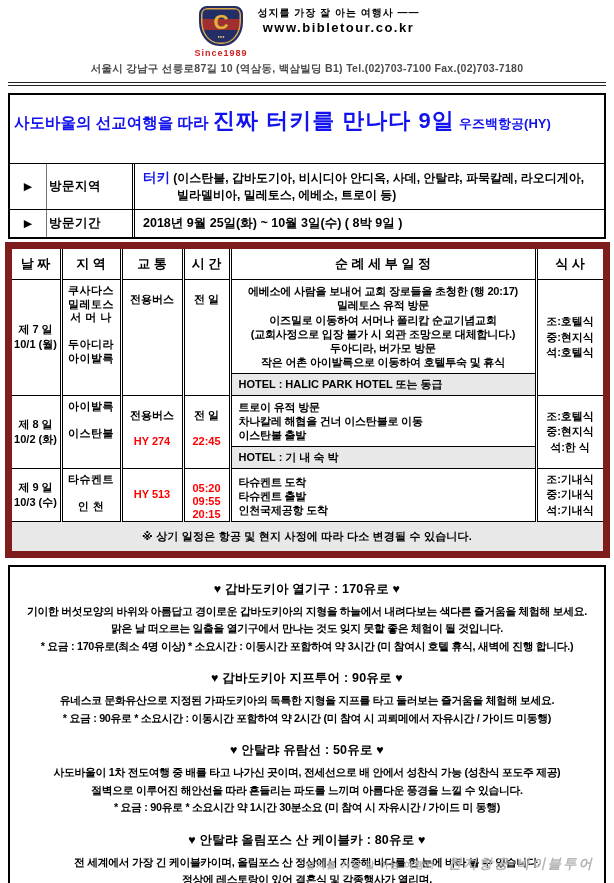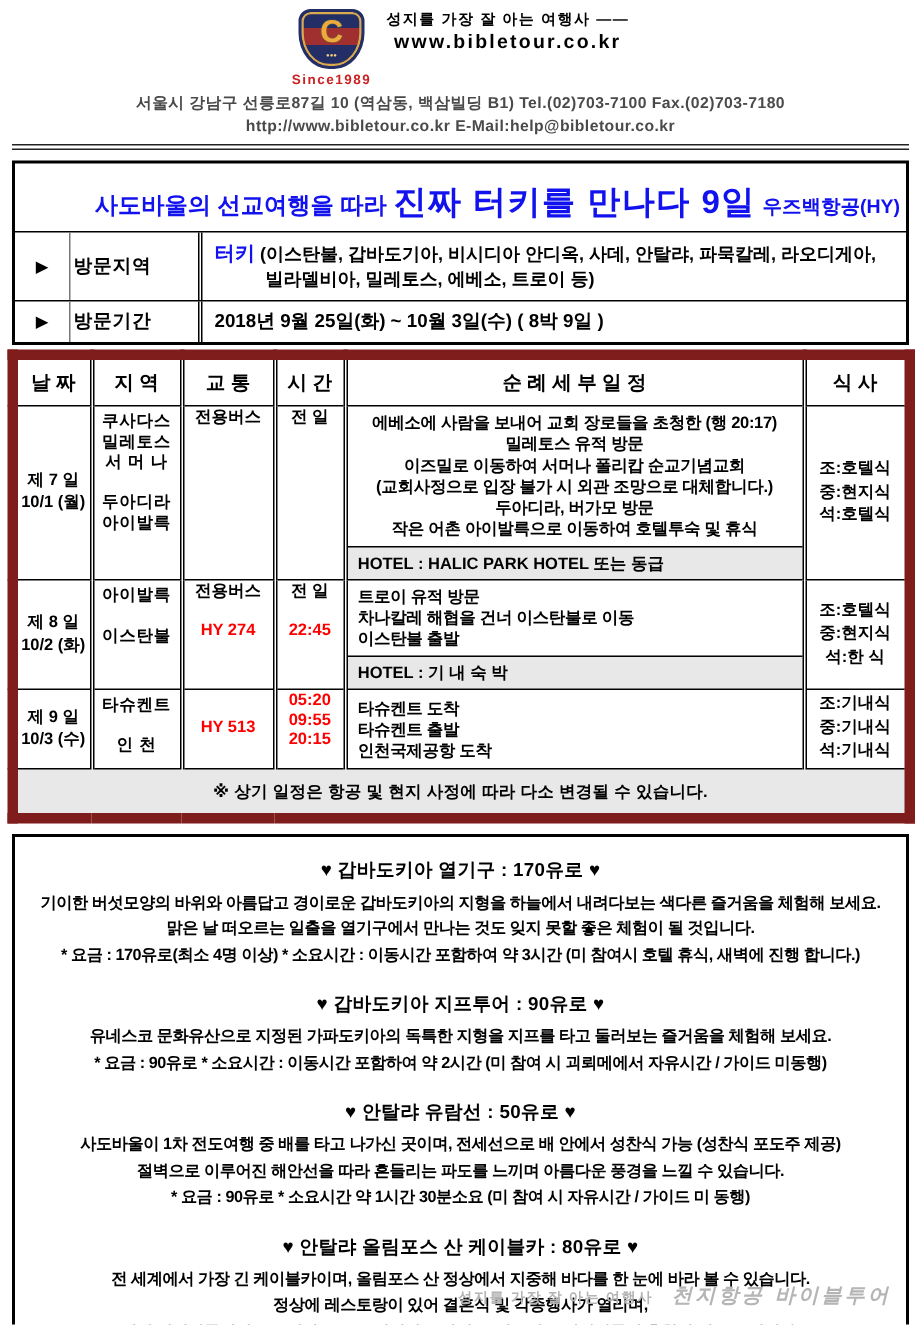--- a/index.html
+++ b/index.html
@@ -29,42 +29,42 @@
   .brandTxt { text-align:center; }
   .tagline { font-size:10px; font-weight:700; letter-spacing:1px; }
   .company { font-size:33px; font-weight:900; letter-spacing:4px; line-height:34px; }
   .weburl { font-size:13px; font-weight:800; letter-spacing:1.5px; }
   .addr { text-align:center; font-size:10.5px; color:#4a4a4a; font-weight:600; margin-top:4px; letter-spacing:0.3px;}
   .mailline { text-align:center; font-size:10.5px; color:#4a4a4a; font-weight:600; margin-top:2px; letter-spacing:0.3px;}
   .dblrule { width:598px; margin:6px auto 0 auto; height:4px; border-top:1.5px solid #222; border-bottom:1.5px solid #222; }
 
   
   .box1 { width:598px; margin:7px auto 0 auto; border:2px solid #000; }
-  .titleRow { text-align:right; padding:11px 4px 4px 4px; border-bottom:1.5px solid #000; white-space:nowrap; }
+  .titleRow { text-align:left; padding:11px 4px 27px 4px; border-bottom:1.5px solid #000; white-space:nowrap; }
   .titleRow .tPre  { color:#1212ee; font-weight:800; font-size:15.5px; }
   .titleRow .tMain { color:#1212ee; font-weight:800; font-size:22px; letter-spacing:1px; }
   .titleRow .tSuf  { color:#1212ee; font-weight:800; font-size:13px; }
   .infoRow { display:flex; align-items:stretch; }
   .infoRow + .infoRow { border-top:1.5px solid #000; }
   .arrowCell { width:36px; display:flex; align-items:center; justify-content:center; font-size:11px; }
   .labelCell { width:62px; display:flex; align-items:center; font-weight:700; font-size:12.5px; letter-spacing:0.5px; border-left:1px solid #777; padding-left:2px;}
   .valCell { flex:1; border-left:3px double #000; padding:5px 8px; font-size:12px; font-weight:700; display:flex; flex-direction:column; justify-content:center;margin-left:24px; }
   .valCell .country { color:#1212ee; font-weight:900; font-size:13.5px; }
   .regLine2 { padding-left:34px; }
   .periodVal { font-size:12.5px; font-weight:700; }
 
   
   table.itin { width:598px; margin:3px auto 0 auto; border-collapse:collapse; table-layout:fixed; border:7px solid #7f1d1d; }
   .itin th, .itin td { border-top:1.5px solid #000; border-left:3px double #000; vertical-align:top; }
   .itin th:first-child, .itin td:first-child { border-left:none; }
   .itin th { font-size:13px; font-weight:800; padding:6px 0; text-align:center; background:#fff; }
   .itin td { font-size:11px; font-weight:700; }
   .c-date { text-align:center; vertical-align:middle !important; line-height:15px; font-size:11.5px; }
   .c-region { text-align:center; padding-top:4px; white-space:pre-line; line-height:13.5px; letter-spacing:0.5px;}
-  .c-trans, .c-time { text-align:center; padding-top:1px; line-height:13px; }
+  .c-trans, .c-time { text-align:center; padding-top:13px; line-height:13px; }
   .gapTop { margin-top:13px; }
   .red { color:#ff0000; font-weight:800; }
   .c-sched { padding:0 !important; }
   .sched-text { padding:4px 7px 3px 7px; white-space:pre-line; line-height:14.3px; letter-spacing:-0.2px; word-break:keep-all; }
   .sched-text.d0 { min-height:85px;text-align:center; }
   .sched-text.d1 { min-height:50px; }
   .sched-text.d2 { min-height:42px; padding-top:6px; }
   .hotel-strip { background:#e8e8e8; border-top:1.5px solid #000; padding:3px 7px; font-weight:700; font-size:11px; }
   .c-meal { text-align:center; vertical-align:middle !important; white-space:pre-line; line-height:15.5px; font-size:11px; }
   .mid { vertical-align:middle !important; padding-top:0 !important; }
@@ -92,21 +92,20 @@
         <div class="miniTxt">●●●</div>
       </div>
       <div class="since">Since1989</div>
     </div>
     <div class="brandTxt">
       <div class="tagline">성지를 가장 잘 아는 여행사 ——</div>
       <div class="weburl">www.bibletour.co.kr</div>
     </div>
   </div>
   <div class="addr">서울시  강남구  선릉로87길  10 (역삼동, 백삼빌딩  B1)   Tel.(02)703-7100   Fax.(02)703-7180</div>
-  <div class="mailline">http://www.bibletour.co.kr   E-Mail:help@bibletour.co.kr</div>
   <div class="dblrule"></div>
 </div>
 
 <div class="box1">
   <div class="titleRow">
     <span class="tPre">사도바울의 선교여행을 따라</span>
     <span class="tMain">진짜 터키를 만나다 9일</span>
     <span class="tSuf">우즈백항공(HY)</span>
   </div>
 

